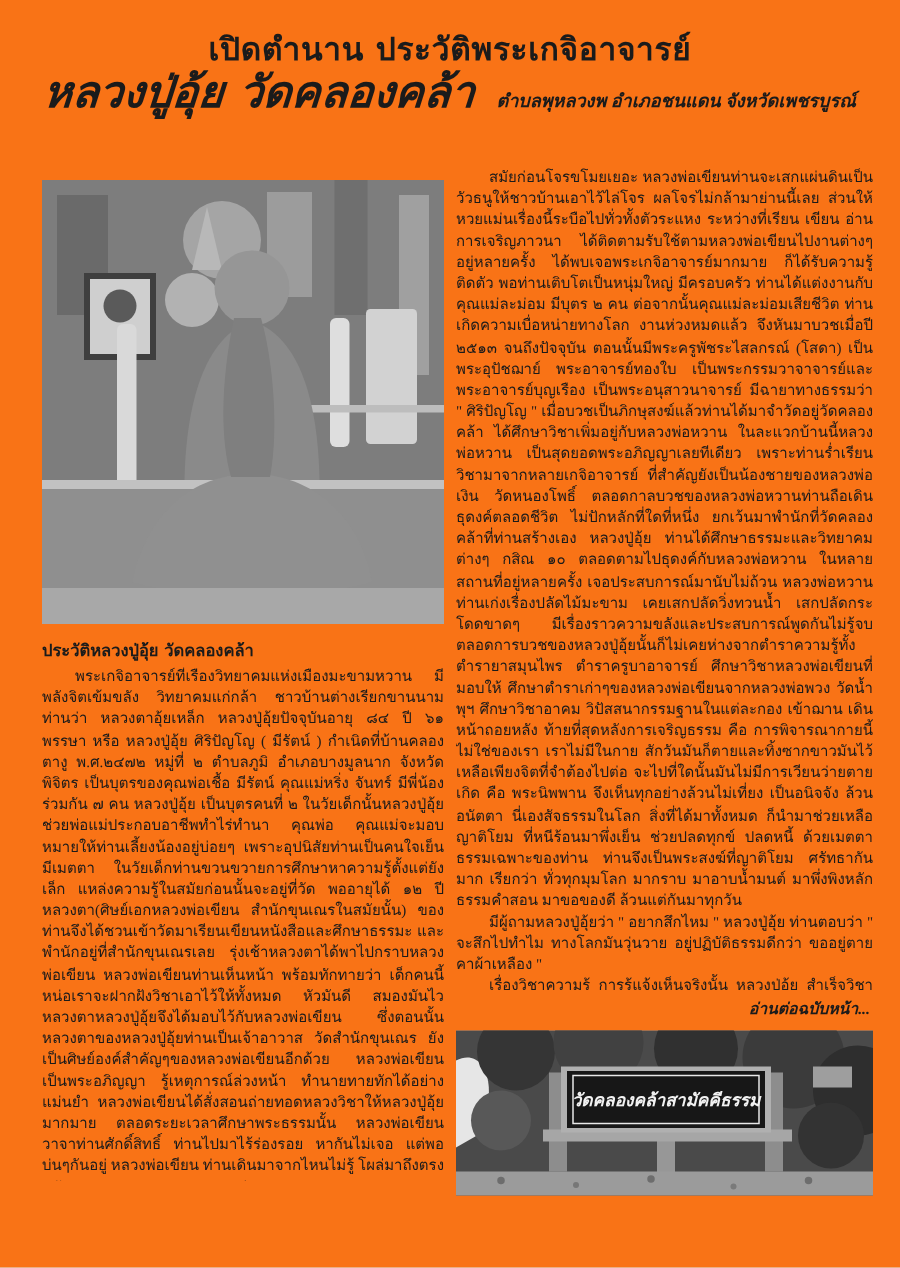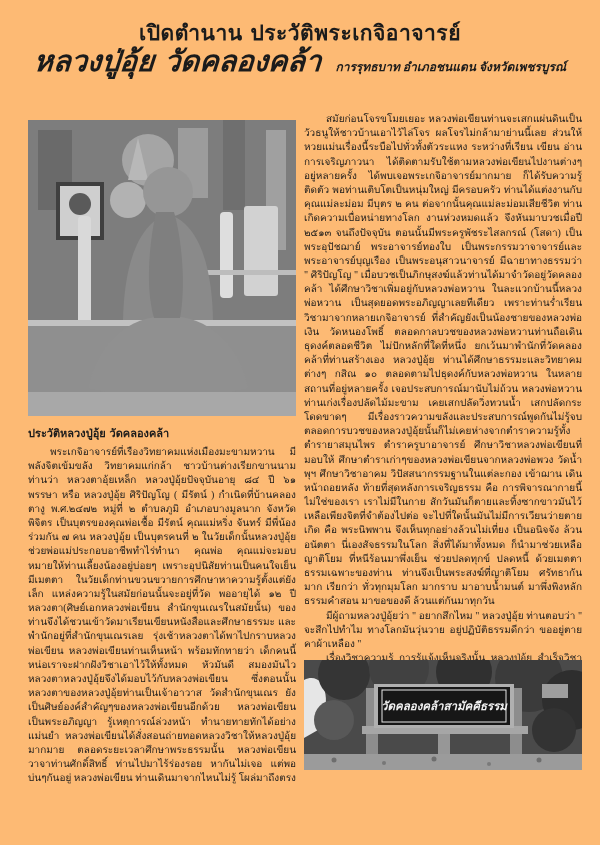--- a/index.html
+++ b/index.html
@@ -1,19 +1,19 @@
 <!DOCTYPE html>
 <html><head>
 <meta charset="utf-8">
 <style>
   html,body{margin:0;padding:0;background:#e0e0e0;}
   .page{
     position:relative;
     width:600px;height:845px;
-    background:#fdba74;
+    background:#f97316;
     margin:0 auto;
     overflow:hidden;
     font-family:"Liberation Serif", serif;
     color:#1b1b1b;
   }
   
   .kicker{
     position:absolute;top:16px;left:0;width:100%;
     text-align:center;font-family:"DejaVu Sans",sans-serif;
     font-weight:bold;font-size:21px;letter-spacing:.5px;
@@ -63,21 +63,21 @@
 </style>
 </head>
 <body>
 
 <div class="page">
 
   <div class="kicker">เปิดตำนาน ประวัติพระเกจิอาจารย์</div>
 
   <div class="title-row">
     <span class="main-title">หลวงปู่อุ้ย วัดคลองคล้า</span>
-    <span class="sub-title">การรุทธบาท อำเภอชนแดน จังหวัดเพชรบูรณ์</span>
+    <span class="sub-title">ตำบลพุหลวงพ อำเภอชนแดน จังหวัดเพชรบูรณ์</span>
   </div>
 
 
   <div class="col-left">
 
     <svg class="photo" width="268" height="296" viewBox="0 0 268 296" xmlns="http://www.w3.org/2000/svg">
       <rect x="0" y="0" width="268" height="296" fill="#8f8f8f"></rect>
 
       <rect x="0" y="0" width="268" height="200" fill="#7d7d7d"></rect>
       <circle cx="120" cy="40" r="26" fill="#a5a5a5"></circle>
@@ -115,20 +115,21 @@
   </div>
 
   <div class="col-right">
 
     <div class="body-text right-block">
       <p>สมัยก่อนโจรขโมยเยอะ หลวงพ่อเขียนท่านจะเสกแผ่นดินเป็นวัวธนูให้ชาวบ้านเอาไว้ไล่โจร ผลโจรไม่กล้ามาย่านนี้เลย ส่วนให้หวยแม่นเรื่องนี้ระบือไปทั่วทั้งตัวระแหง ระหว่างที่เรียน เขียน อ่าน การเจริญภาวนา ได้ติดตามรับใช้ตามหลวงพ่อเขียนไปงานต่างๆอยู่หลายครั้ง ได้พบเจอพระเกจิอาจารย์มากมาย ก็ได้รับความรู้ติดตัว พอท่านเติบโตเป็นหนุ่มใหญ่ มีครอบครัว ท่านได้แต่งงานกับคุณแม่ละม่อม มีบุตร ๒ คน ต่อจากนั้นคุณแม่ละม่อมเสียชีวิต ท่านเกิดความเบื่อหน่ายทางโลก งานห่วงหมดแล้ว จึงหันมาบวชเมื่อปี ๒๕๑๓ จนถึงปัจจุบัน ตอนนั้นมีพระครูพัชระไสลกรณ์ (โสดา) เป็นพระอุปัชฌาย์ พระอาจารย์ทองใบ เป็นพระกรรมวาจาจารย์และพระอาจารย์บุญเรือง เป็นพระอนุสาวนาจารย์ มีฉายาทางธรรมว่า " ศิริปัญโญ " เมื่อบวชเป็นภิกษุสงฆ์แล้วท่านได้มาจำวัดอยู่วัดคลองคล้า ได้ศึกษาวิชาเพิ่มอยู่กับหลวงพ่อหวาน ในละแวกบ้านนี้หลวงพ่อหวาน เป็นสุดยอดพระอภิญญาเลยทีเดียว เพราะท่านร่ำเรียนวิชามาจากหลายเกจิอาจารย์ ที่สำคัญยังเป็นน้องชายของหลวงพ่อเงิน วัดหนองโพธิ์ ตลอดกาลบวชของหลวงพ่อหวานท่านถือเดินธุดงค์ตลอดชีวิต ไม่ปักหลักที่ใดที่หนึ่ง ยกเว้นมาพำนักที่วัดคลองคล้าที่ท่านสร้างเอง หลวงปู่อุ้ย ท่านได้ศึกษาธรรมะและวิทยาคมต่างๆ กสิณ ๑๐ ตลอดตามไปธุดงค์กับหลวงพ่อหวาน ในหลายสถานที่อยู่หลายครั้ง เจอประสบการณ์มานับไม่ถ้วน หลวงพ่อหวาน ท่านเก่งเรื่องปลัดไม้มะขาม เคยเสกปลัดวิ่งทวนน้ำ เสกปลัดกระโดดขาดๆ มีเรื่องราวความขลังและประสบการณ์พูดกันไม่รู้จบ ตลอดการบวชของหลวงปู่อุ้ยนั้นก็ไม่เคยห่างจากตำราความรู้ทั้ง ตำรายาสมุนไพร ตำราครูบาอาจารย์ ศึกษาวิชาหลวงพ่อเขียนที่มอบให้ ศึกษาตำราเก่าๆของหลวงพ่อเขียนจากหลวงพ่อพวง วัดน้ำพุฯ ศึกษาวิชาอาคม วิปัสสนากรรมฐานในแต่ละกอง เข้าฌาน เดินหน้าถอยหลัง ท้ายที่สุดหลังการเจริญธรรม คือ การพิจารณากายนี้ไม่ใช่ของเรา เราไม่มีในกาย สักวันมันก็ตายและทิ้งซากขาวมันไว้ เหลือเพียงจิตที่จำต้องไปต่อ จะไปที่ใดนั้นมันไม่มีการเวียนว่ายตายเกิด คือ พระนิพพาน จึงเห็นทุกอย่างล้วนไม่เที่ยง เป็นอนิจจัง ล้วนอนัตตา นี่เองสัจธรรมในโลก สิ่งที่ได้มาทั้งหมด ก็นำมาช่วยเหลือญาติโยม ที่หนีร้อนมาพึ่งเย็น ช่วยปลดทุกข์ ปลดหนี้ ด้วยเมตตาธรรมเฉพาะของท่าน ท่านจึงเป็นพระสงฆ์ที่ญาติโยม ศรัทธากันมาก เรียกว่า ทั่วทุกมุมโลก มากราบ มาอาบน้ำมนต์ มาพึ่งพิงหลักธรรมคำสอน มาขอของดี ล้วนแต่กันมาทุกวัน</p>
       <p>มีผู้ถามหลวงปู่อุ้ยว่า " อยากสึกไหม " หลวงปู่อุ้ย ท่านตอบว่า " จะสึกไปทำไม ทางโลกมันวุ่นวาย อยู่ปฏิบัติธรรมดีกว่า ขออยู่ตายคาผ้าเหลือง "</p>
       <p>เรื่องวิชาความรู้ การรู้แจ้งเห็นจริงนั้น หลวงปู่อุ้ย สำเร็จวิชาในสายหลวงพ่อเขียน แห่งสำนักขุกไปทำไม่างเอกอุ พุทธาคมหลวงปู่อุ้ย ถือได้ไม่เป็นสองรองใครในแผ่นดิน พ.ศ.๒๕๕๔ นี้</p>
     </div>
 
+    <div class="continued">อ่านต่อฉบับหน้า...</div>
 
     <svg class="photo" width="278" height="110" viewBox="0 0 278 110" xmlns="http://www.w3.org/2000/svg">
       <rect x="0" y="0" width="278" height="110" fill="#4a4a4a"></rect>
 
       <path d="M0 20 C20 10 30 40 14 70 L0 78 Z" fill="#e6e6e6"></path>
 
       <circle cx="40" cy="14" r="26" fill="#353535"></circle>
       <circle cx="95" cy="8" r="30" fill="#414141"></circle>
       <circle cx="160" cy="12" r="28" fill="#303030"></circle>
       <circle cx="225" cy="18" r="34" fill="#3b3b3b"></circle>

